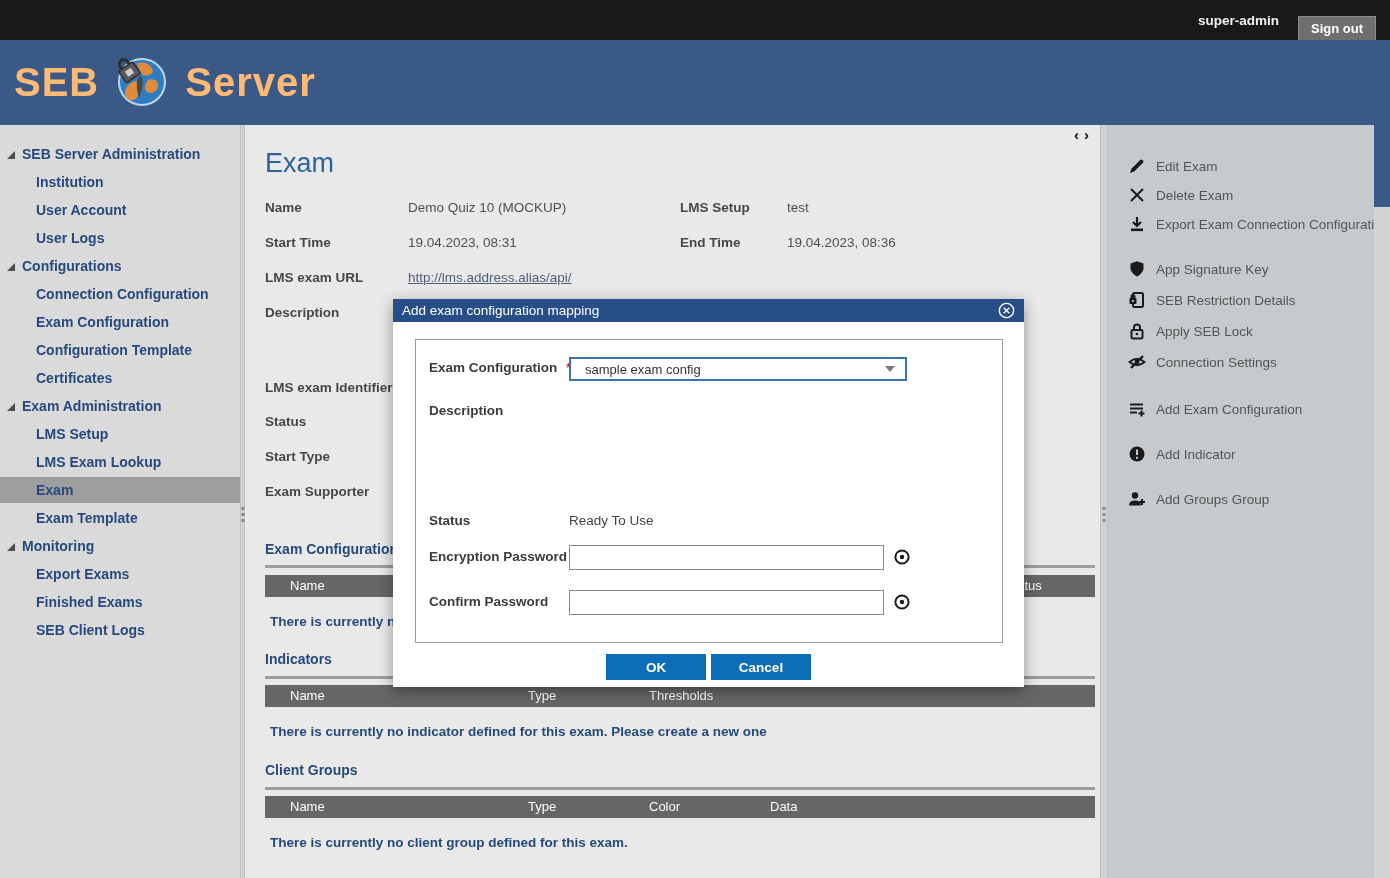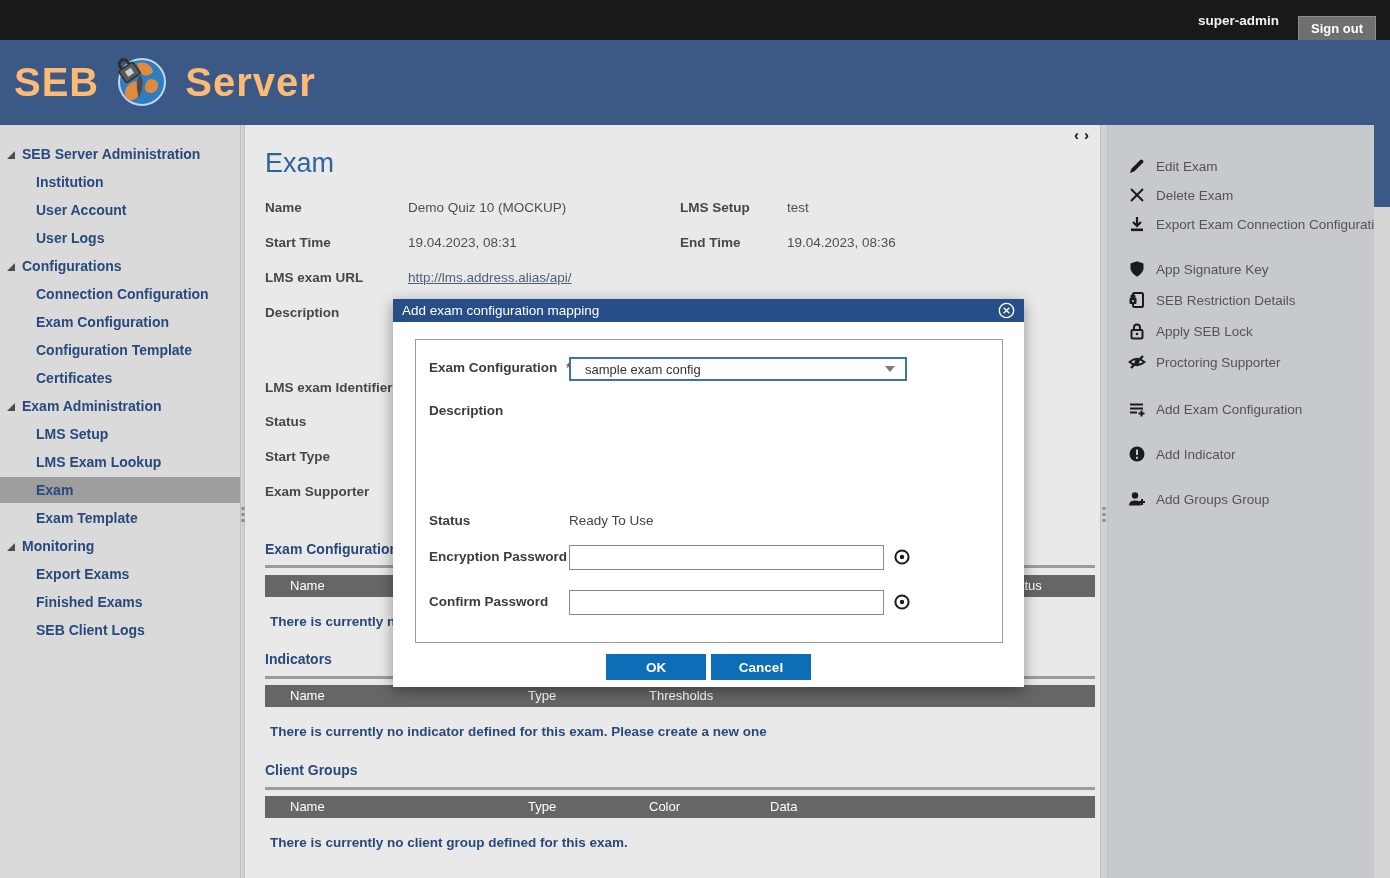--- a/index.html
+++ b/index.html
@@ -318,21 +318,21 @@
       <span class="alabel">Apply SEB Lock</span>
     </div>
     <div class="action-row" style="top:225px">
       <span class="aicon">
           <svg viewBox="0 0 18 18">
             <path d="M1.5 9 Q9 2.5 16.5 9 Q9 15.5 1.5 9 Z" fill="none" stroke="currentColor" stroke-width="1.8"></path>
             <circle cx="9" cy="9" r="2.4" fill="currentColor"></circle>
             <path d="M3 15 L15 3" stroke="currentColor" stroke-width="2.4"></path>
           </svg>
         </span>
-      <span class="alabel">Proctoring Supporter</span>
+      <span class="alabel">Connection Settings</span>
     </div>
     <div class="action-row" style="top:272px">
       <span class="aicon">
           <svg viewBox="0 0 18 18">
             <path d="M2 4.5 h13 M2 8.5 h13 M2 12.5 h7" stroke="currentColor" stroke-width="2" fill="none"></path>
             <path d="M13.5 10.5 v6 M10.5 13.5 h6" stroke="currentColor" stroke-width="2" fill="none"></path>
           </svg>
         </span>
       <span class="alabel">Add Exam Configuration</span>
     </div>

